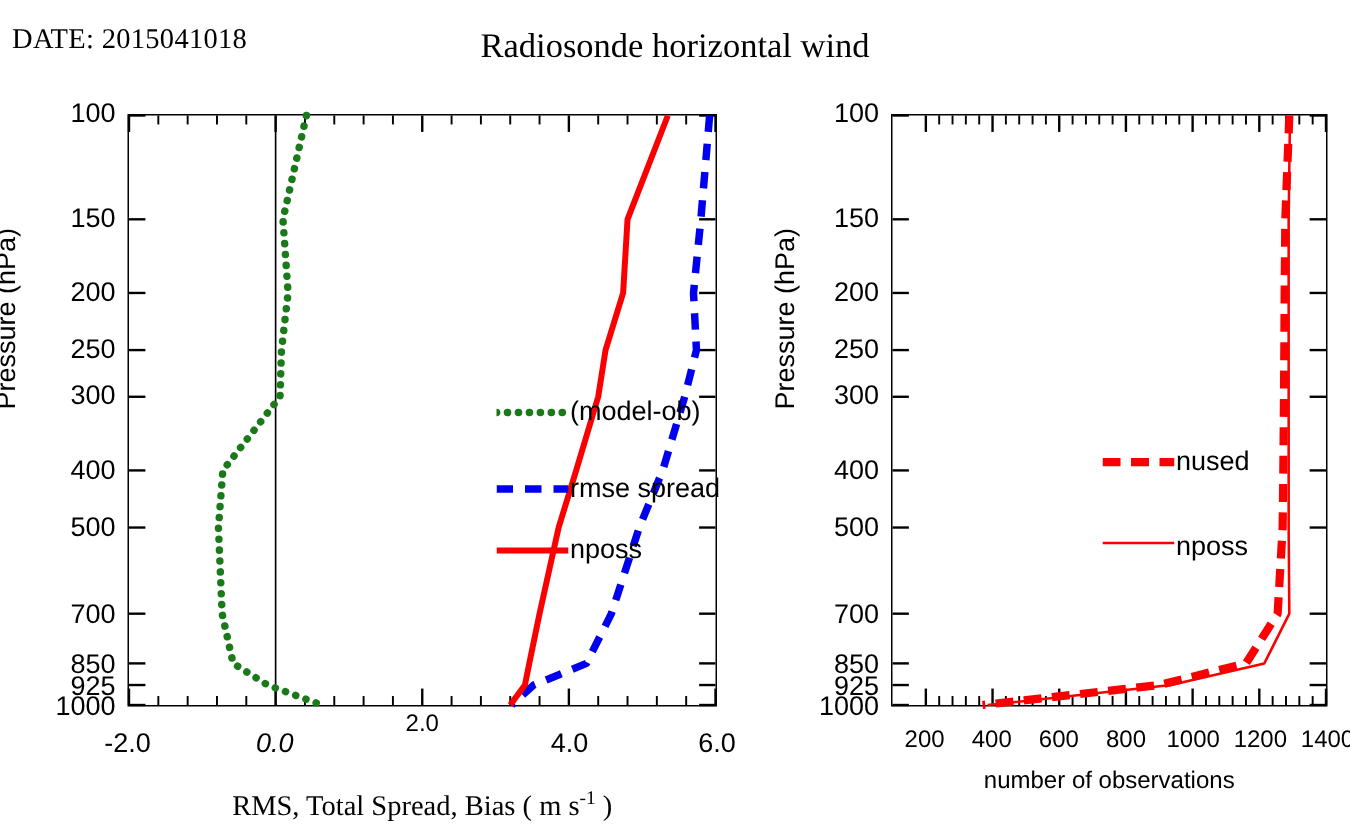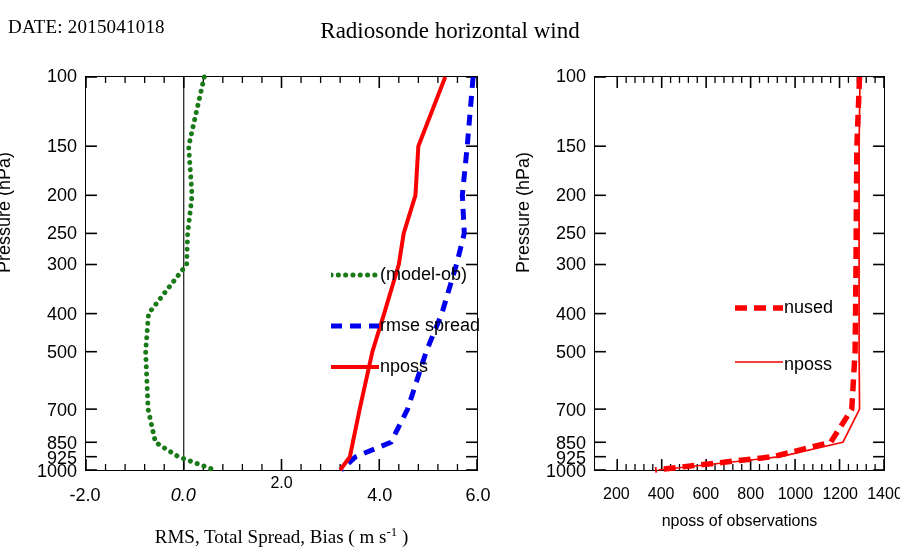--- a/index.html
+++ b/index.html
@@ -253,21 +253,21 @@
 </div>
 <div id="xlabels-right">
     <div class="xlab" style="left: 616.385px; top: 485px; font-size: 16px;">200</div>
     <div class="xlab" style="left: 661.154px; top: 485px; font-size: 16px;">400</div>
     <div class="xlab" style="left: 705.923px; top: 485px; font-size: 16px;">600</div>
     <div class="xlab" style="left: 750.692px; top: 485px; font-size: 16px;">800</div>
     <div class="xlab" style="left: 795.462px; top: 485px; font-size: 16px;">1000</div>
     <div class="xlab" style="left: 840.231px; top: 485px; font-size: 16px;">1200</div>
     <div class="xlab" style="left: 885px; top: 485px; font-size: 16px;">1400</div>
   </div>
-<div class="axis-title" id="xtitle-right">nposs of observations</div>
+<div class="axis-title" id="xtitle-right">number of observations</div>
 <div id="legend-right">
     <div style="position: absolute; left: 735px; top: 297px; display: flex; align-items: center;">
       <svg width="48" height="16">
         <line x1="0" y1="8" x2="48" y2="8" stroke="#fb0000" fill="none" stroke-width="5.5" stroke-dasharray="12 7"></line>
       </svg>
       <span style="font-size: 18px; margin-left: 1px; white-space: nowrap;">nused</span>
     </div>
     <div style="position: absolute; left: 735px; top: 354px; display: flex; align-items: flex-start;">
       <svg width="48" height="16">
         <line x1="0" y1="8" x2="48" y2="8" stroke="#fb0000" fill="none" stroke-width="1.7"></line>

